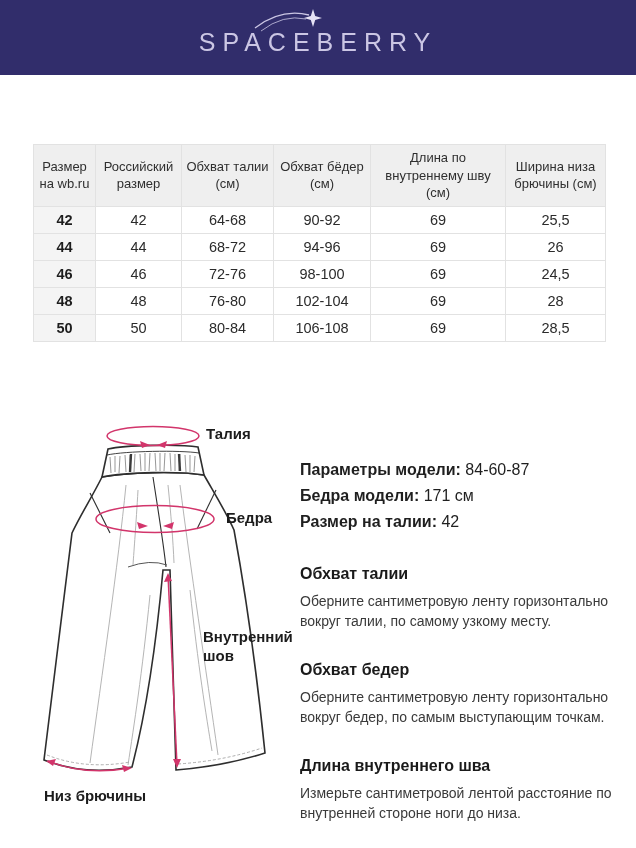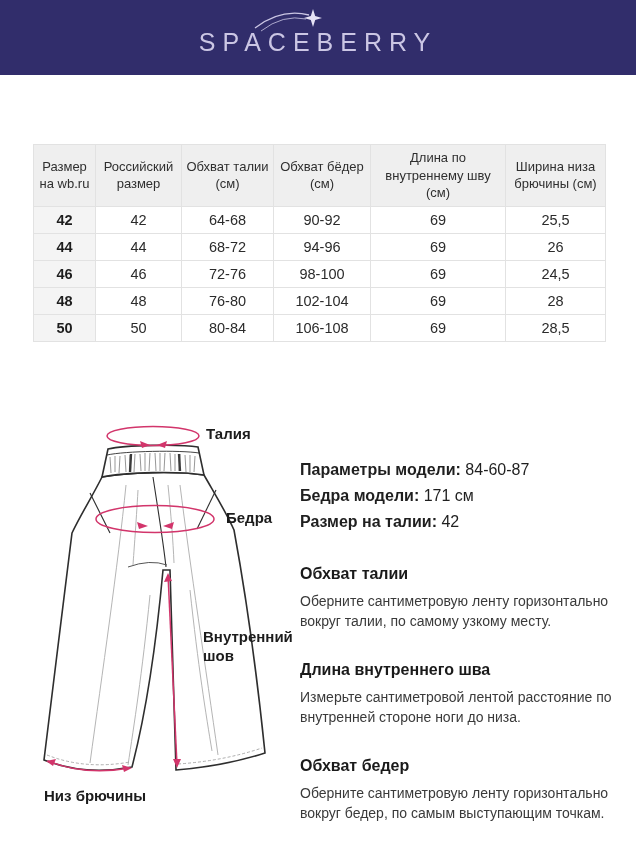--- a/index.html
+++ b/index.html
@@ -236,20 +236,20 @@
       <span class="mi-label">Размер на талии:</span>
       <span>42</span>
     </div>
   </div>
 
   <div class="section">
     <h3>Обхват талии</h3>
     <p>Оберните сантиметровую ленту горизонтально вокруг талии, по самому узкому месту.</p>
   </div>
   <div class="section">
+    <h3>Обхват бедер</h3>
+    <p>Оберните сантиметровую ленту горизонтально вокруг бедер, по самым выступающим точкам.</p>
+  </div>
+  <div class="section">
     <h3>Длина внутреннего шва</h3>
     <p>Измерьте сантиметровой лентой расстояние по внутренней стороне ноги до низа.</p>
   </div>
-  <div class="section">
-    <h3>Обхват бедер</h3>
-    <p>Оберните сантиметровую ленту горизонтально вокруг бедер, по самым выступающим точкам.</p>
-  </div>
 </div>
 
 </body></html>

